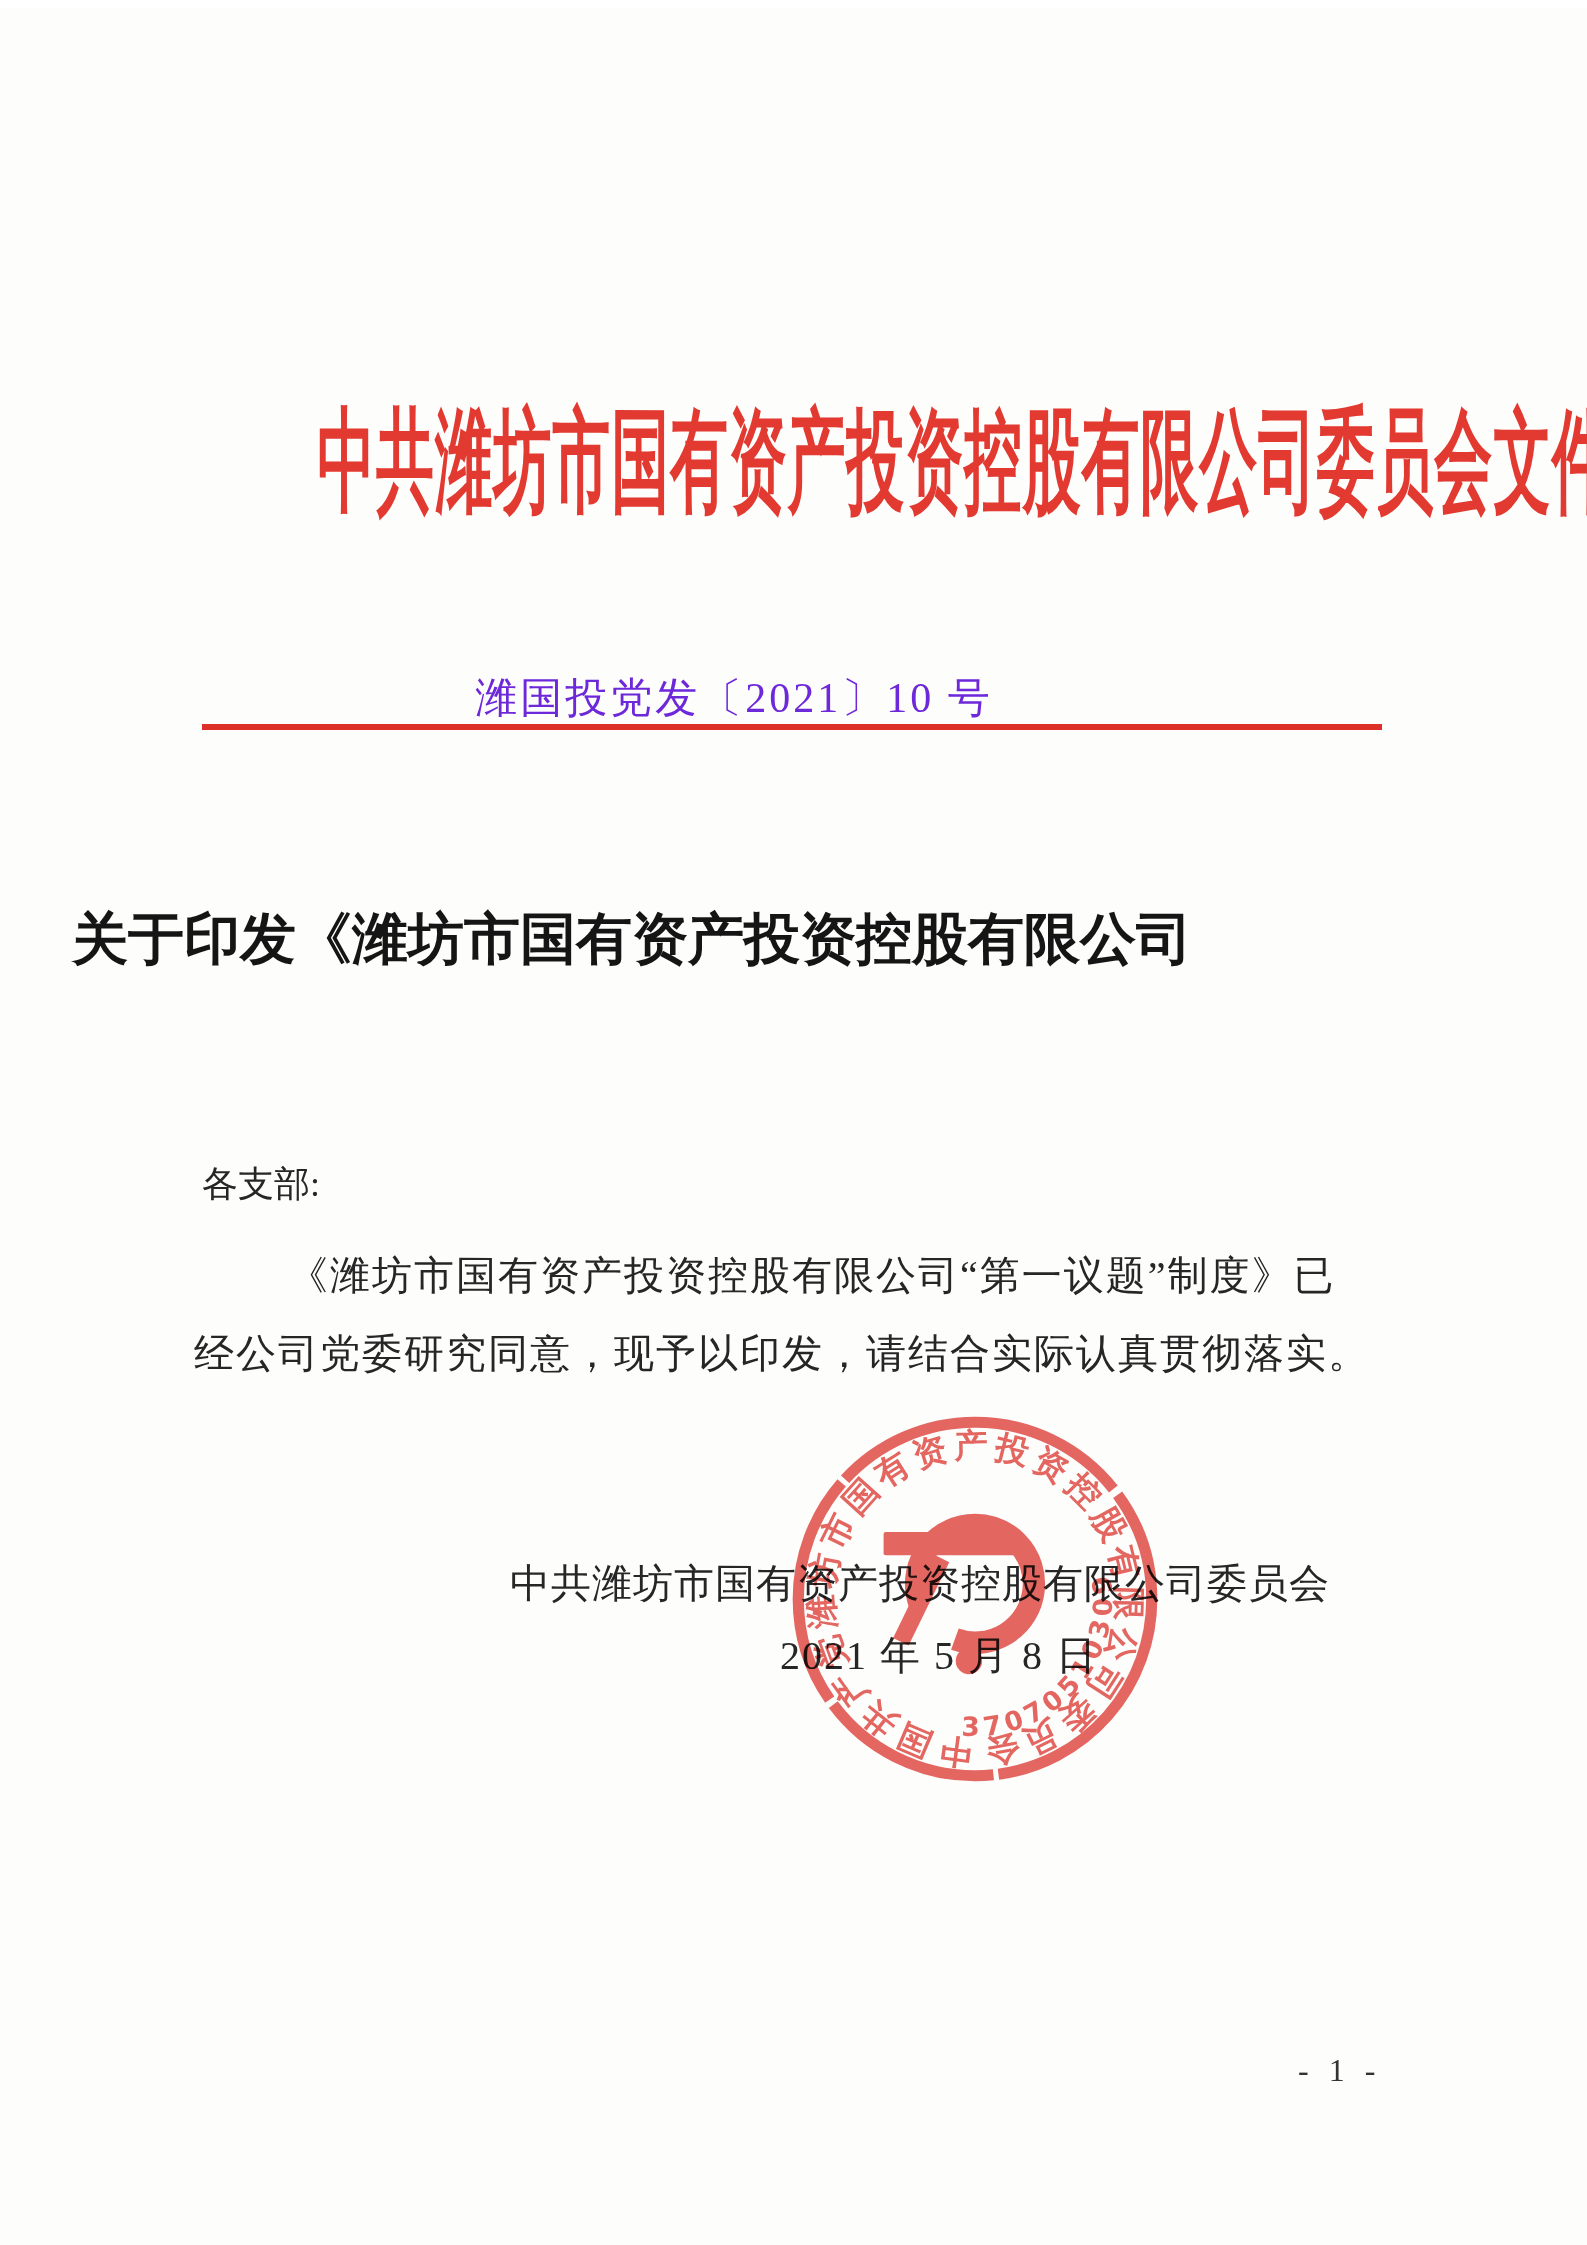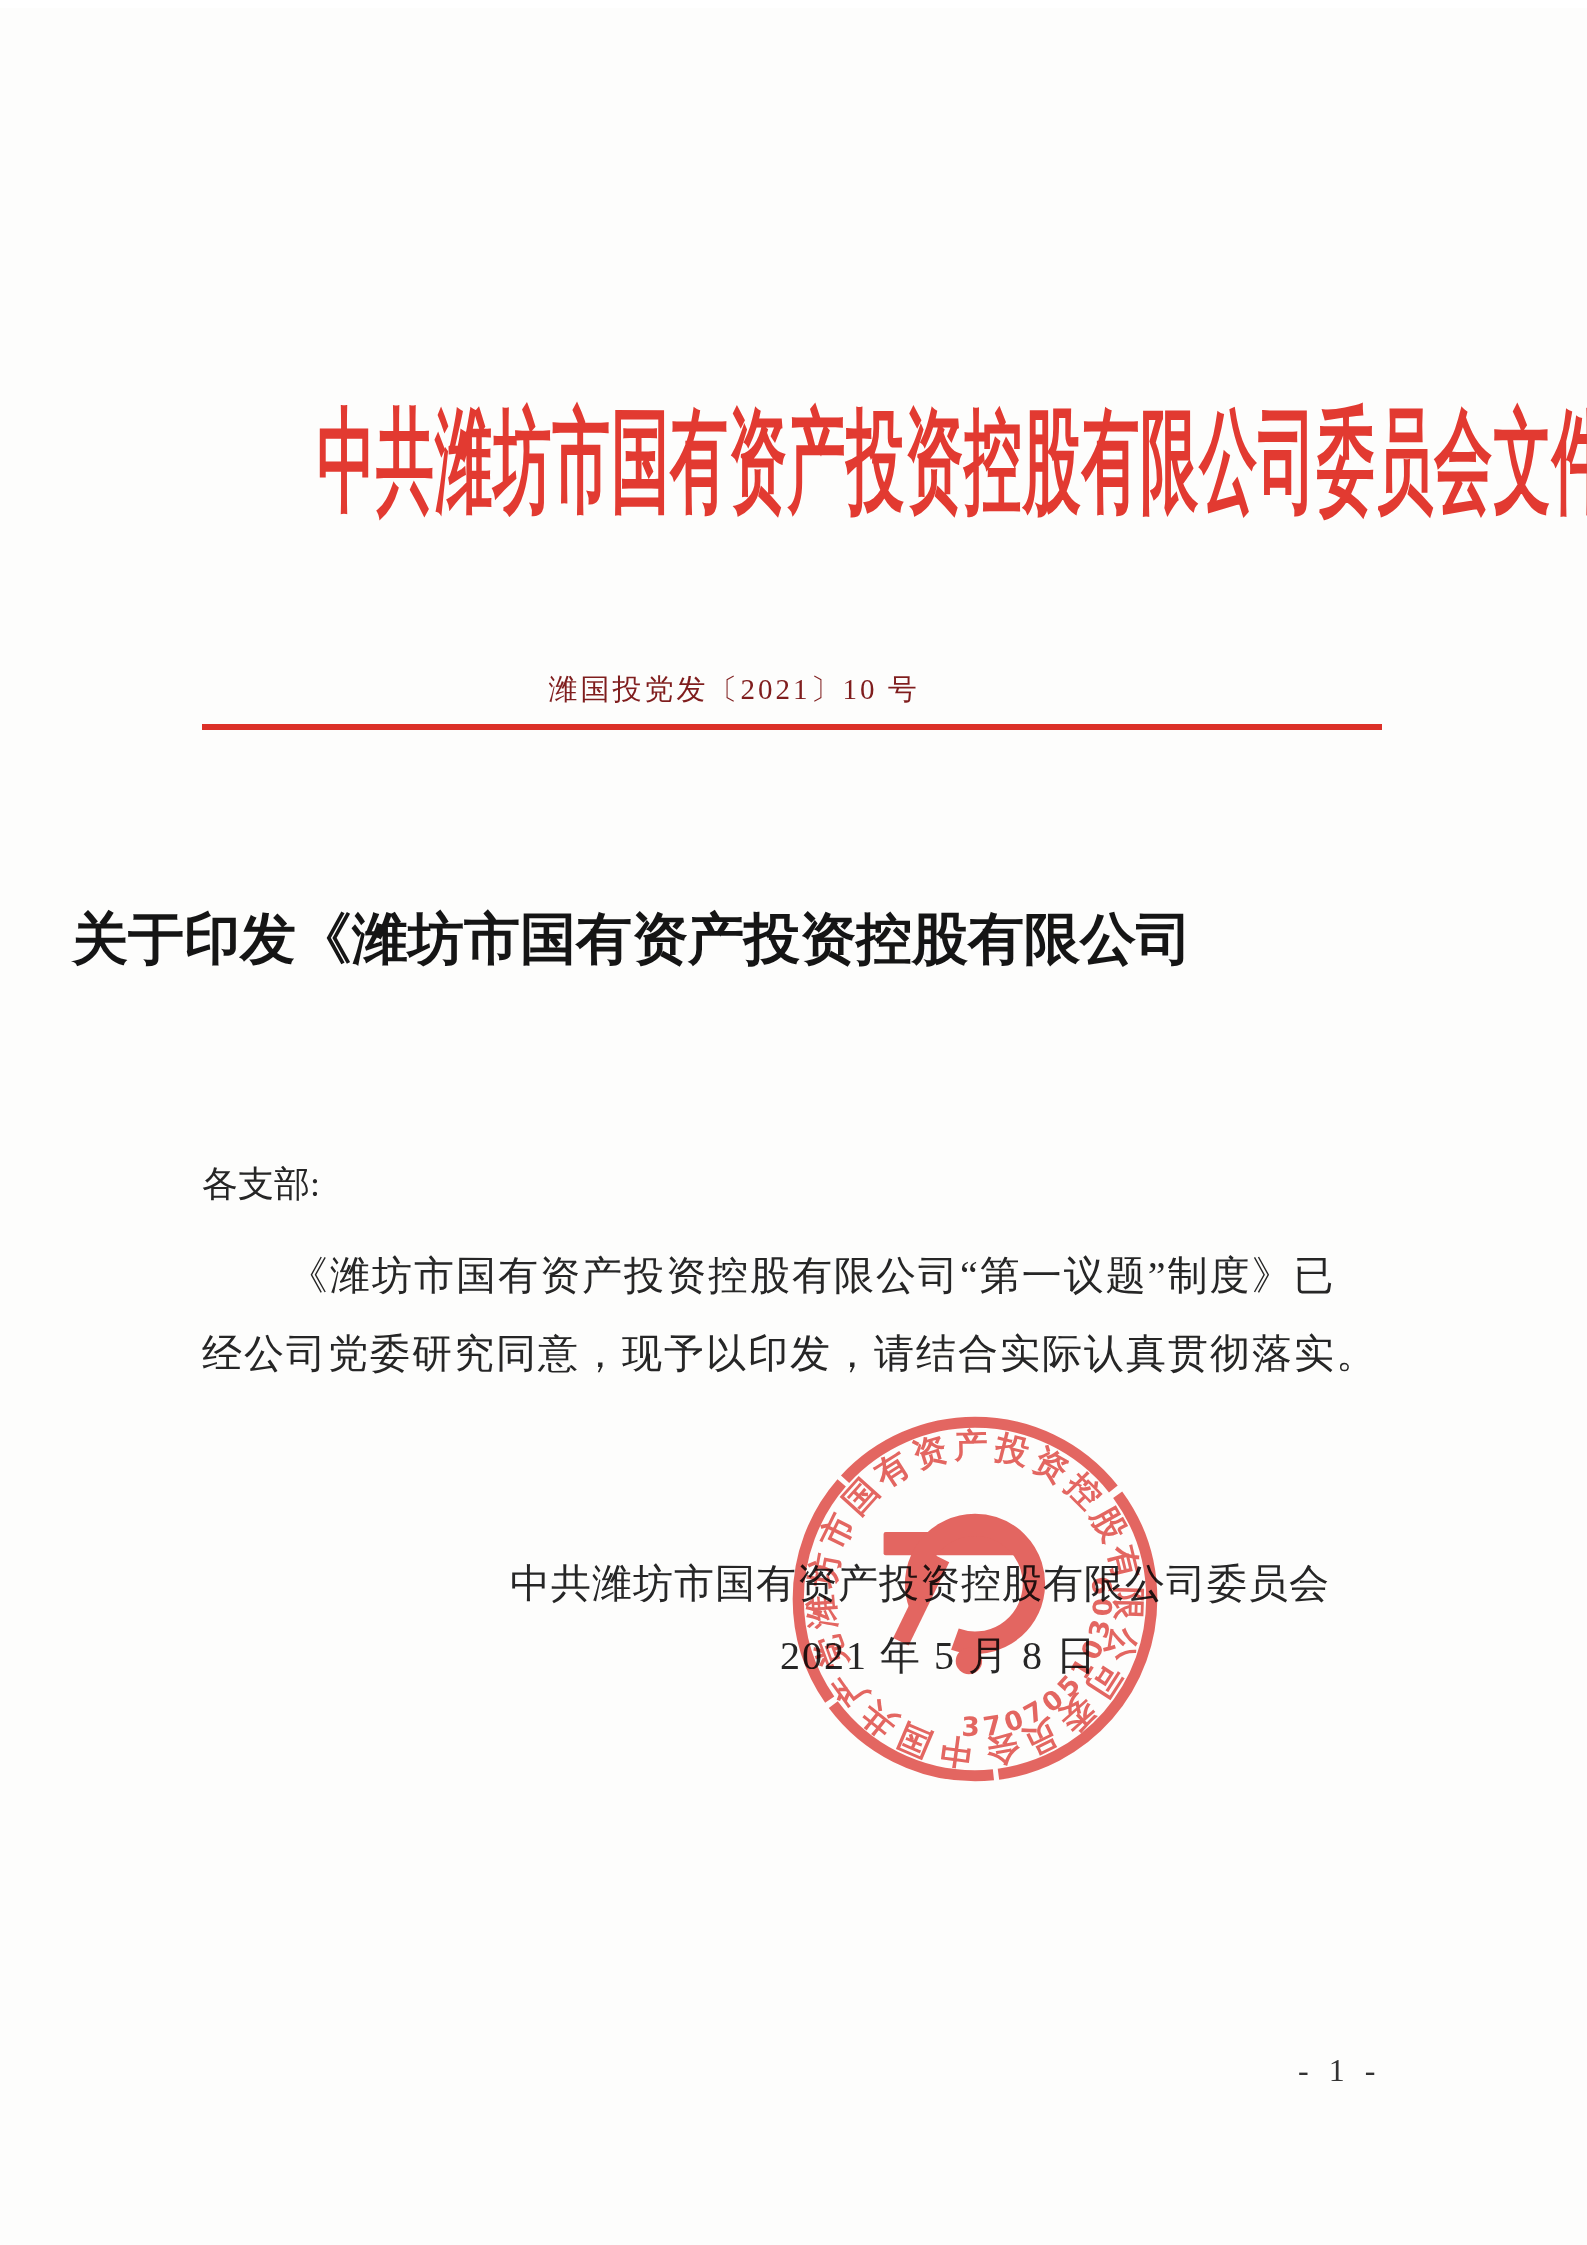--- a/index.html
+++ b/index.html
@@ -22,23 +22,23 @@
     font-weight: bold;
     color: #e23a31;
     white-space: nowrap;
     transform: scale(0.60, 1.18);
     transform-origin: 50% 50%;
     letter-spacing: 2px;
   }
   .doc-number {
     top: 662px; left: 0; width: 1468px;
     text-align: center;
-    font-size: 29px;
+    font-size: 42px;
     letter-spacing: 3px;
-    color: #7f1d1d;
+    color: #6d28d9;
     white-space: nowrap;
   }
   .red-line {
     top: 716px; left: 202px;
     width: 1180px; height: 6px;
     background: #dc3028;
   }
   .doc-title {
     top: 888px; left: 0; width: 1264px;
     text-align: center;
@@ -49,21 +49,21 @@
     white-space: nowrap;
   }
   .salutation {
     top: 1152px; left: 202px;
     font-size: 36px;
     color: #262626;
     white-space: nowrap;
   }
   .body-line { font-size: 40px; letter-spacing: 2px; color: #262626; white-space: nowrap; }
   .body-line-1 { top: 1240px; left: 288px; }
-  .body-line-2 { top: 1318px; left: 202px; }
+  .body-line-2 { top: 1318px; left: 194px; }
 
   .signature {
     top: 1548px; left: 510px;
     font-size: 40px;
     letter-spacing: 1px;
     color: #262626;
     white-space: nowrap;
   }
   .date-line {
     top: 1620px; left: 780px;

